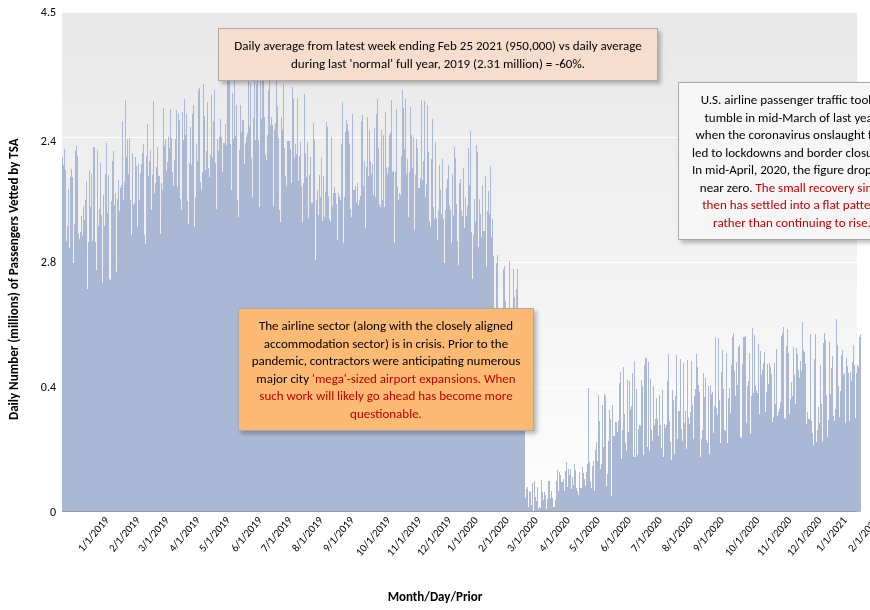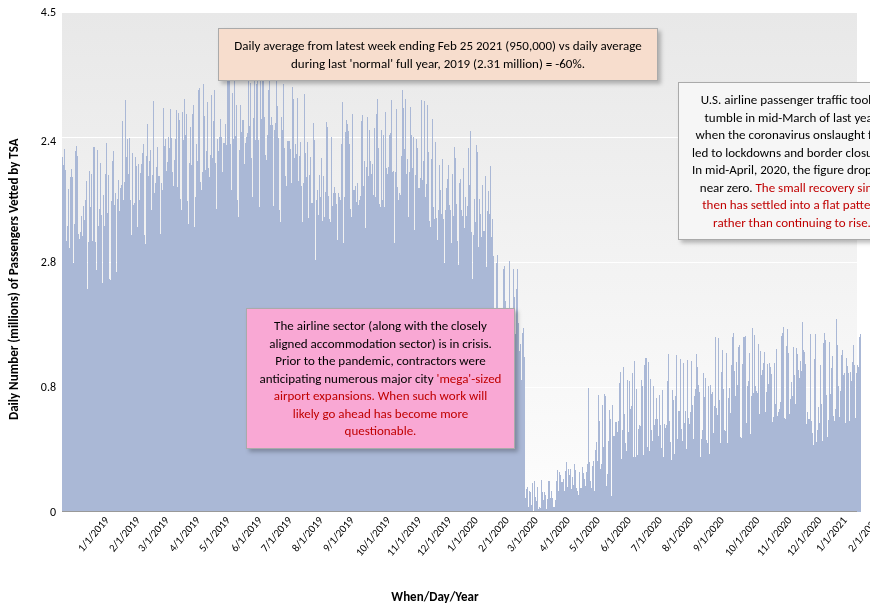--- a/index.html
+++ b/index.html
@@ -101,45 +101,45 @@
     box-shadow: 3px 3px 4px rgba(0,0,0,0.25);
     z-index: 10;
   }
   .callout-top {
     left: 156px;
     top: 16px;
     width: 440px;
     background: #f7ddcd;
   }
   .callout-left {
-    left: 184px;
+    left: 176px;
     top: 296px;
-    width: 269px;
-    background: #f9a8d4;
+    width: 296px;
+    background: #fdba74;
   }
   .callout-right {
     left: 616px;
     top: 70px;
     width: 228px;
     background: #f6f6f6;
   }
   .red { color: #c00000; }
 </style>
 </head>
 <body>
 
 <div class="yaxis-title">Daily Number (millions) of Passengers Vetted by TSA</div>
 
 <div class="plot-wrap">
   <div class="plot-bg"></div>
   <div id="gridlines">
       <div class="gridline" style="top: 500px;"></div>
       <div class="ytick" style="top: 500px;">0</div>
       <div class="gridline" style="top: 375px;"></div>
-      <div class="ytick" style="top: 375px;">0.8</div>
+      <div class="ytick" style="top: 375px;">0.4</div>
       <div class="gridline" style="top: 250px;"></div>
       <div class="ytick" style="top: 250px;">2.8</div>
       <div class="gridline" style="top: 125px;"></div>
       <div class="ytick" style="top: 129px;">2.4</div>
       <div class="gridline" style="top: 0px;"></div>
       <div class="ytick" style="top: 0px;">4.5</div>
     </div>
   <div class="bars" id="bars">
       <div class="bar" style="height: 354.706px;"></div>
       <div class="bar" style="height: 347.24px;"></div>
@@ -964,13 +964,13 @@
     <div class="xtick" style="left: 550.56px; top: 0px;">7/1/2020</div>
     <div class="xtick" style="left: 581.875px; top: 0px;">8/1/2020</div>
     <div class="xtick" style="left: 613.191px; top: 0px;">9/1/2020</div>
     <div class="xtick" style="left: 643.496px; top: 0px;">10/1/2020</div>
     <div class="xtick" style="left: 674.811px; top: 0px;">11/1/2020</div>
     <div class="xtick" style="left: 705.116px; top: 0px;">12/1/2020</div>
     <div class="xtick" style="left: 736.431px; top: 0px;">1/1/2021</div>
     <div class="xtick" style="left: 767.746px; top: 0px;">2/1/2021</div>
   </div>
 
-<div class="xaxis-title">When/Day/Year</div>
+<div class="xaxis-title">Month/Day/Prior</div>
 
 </body></html>

